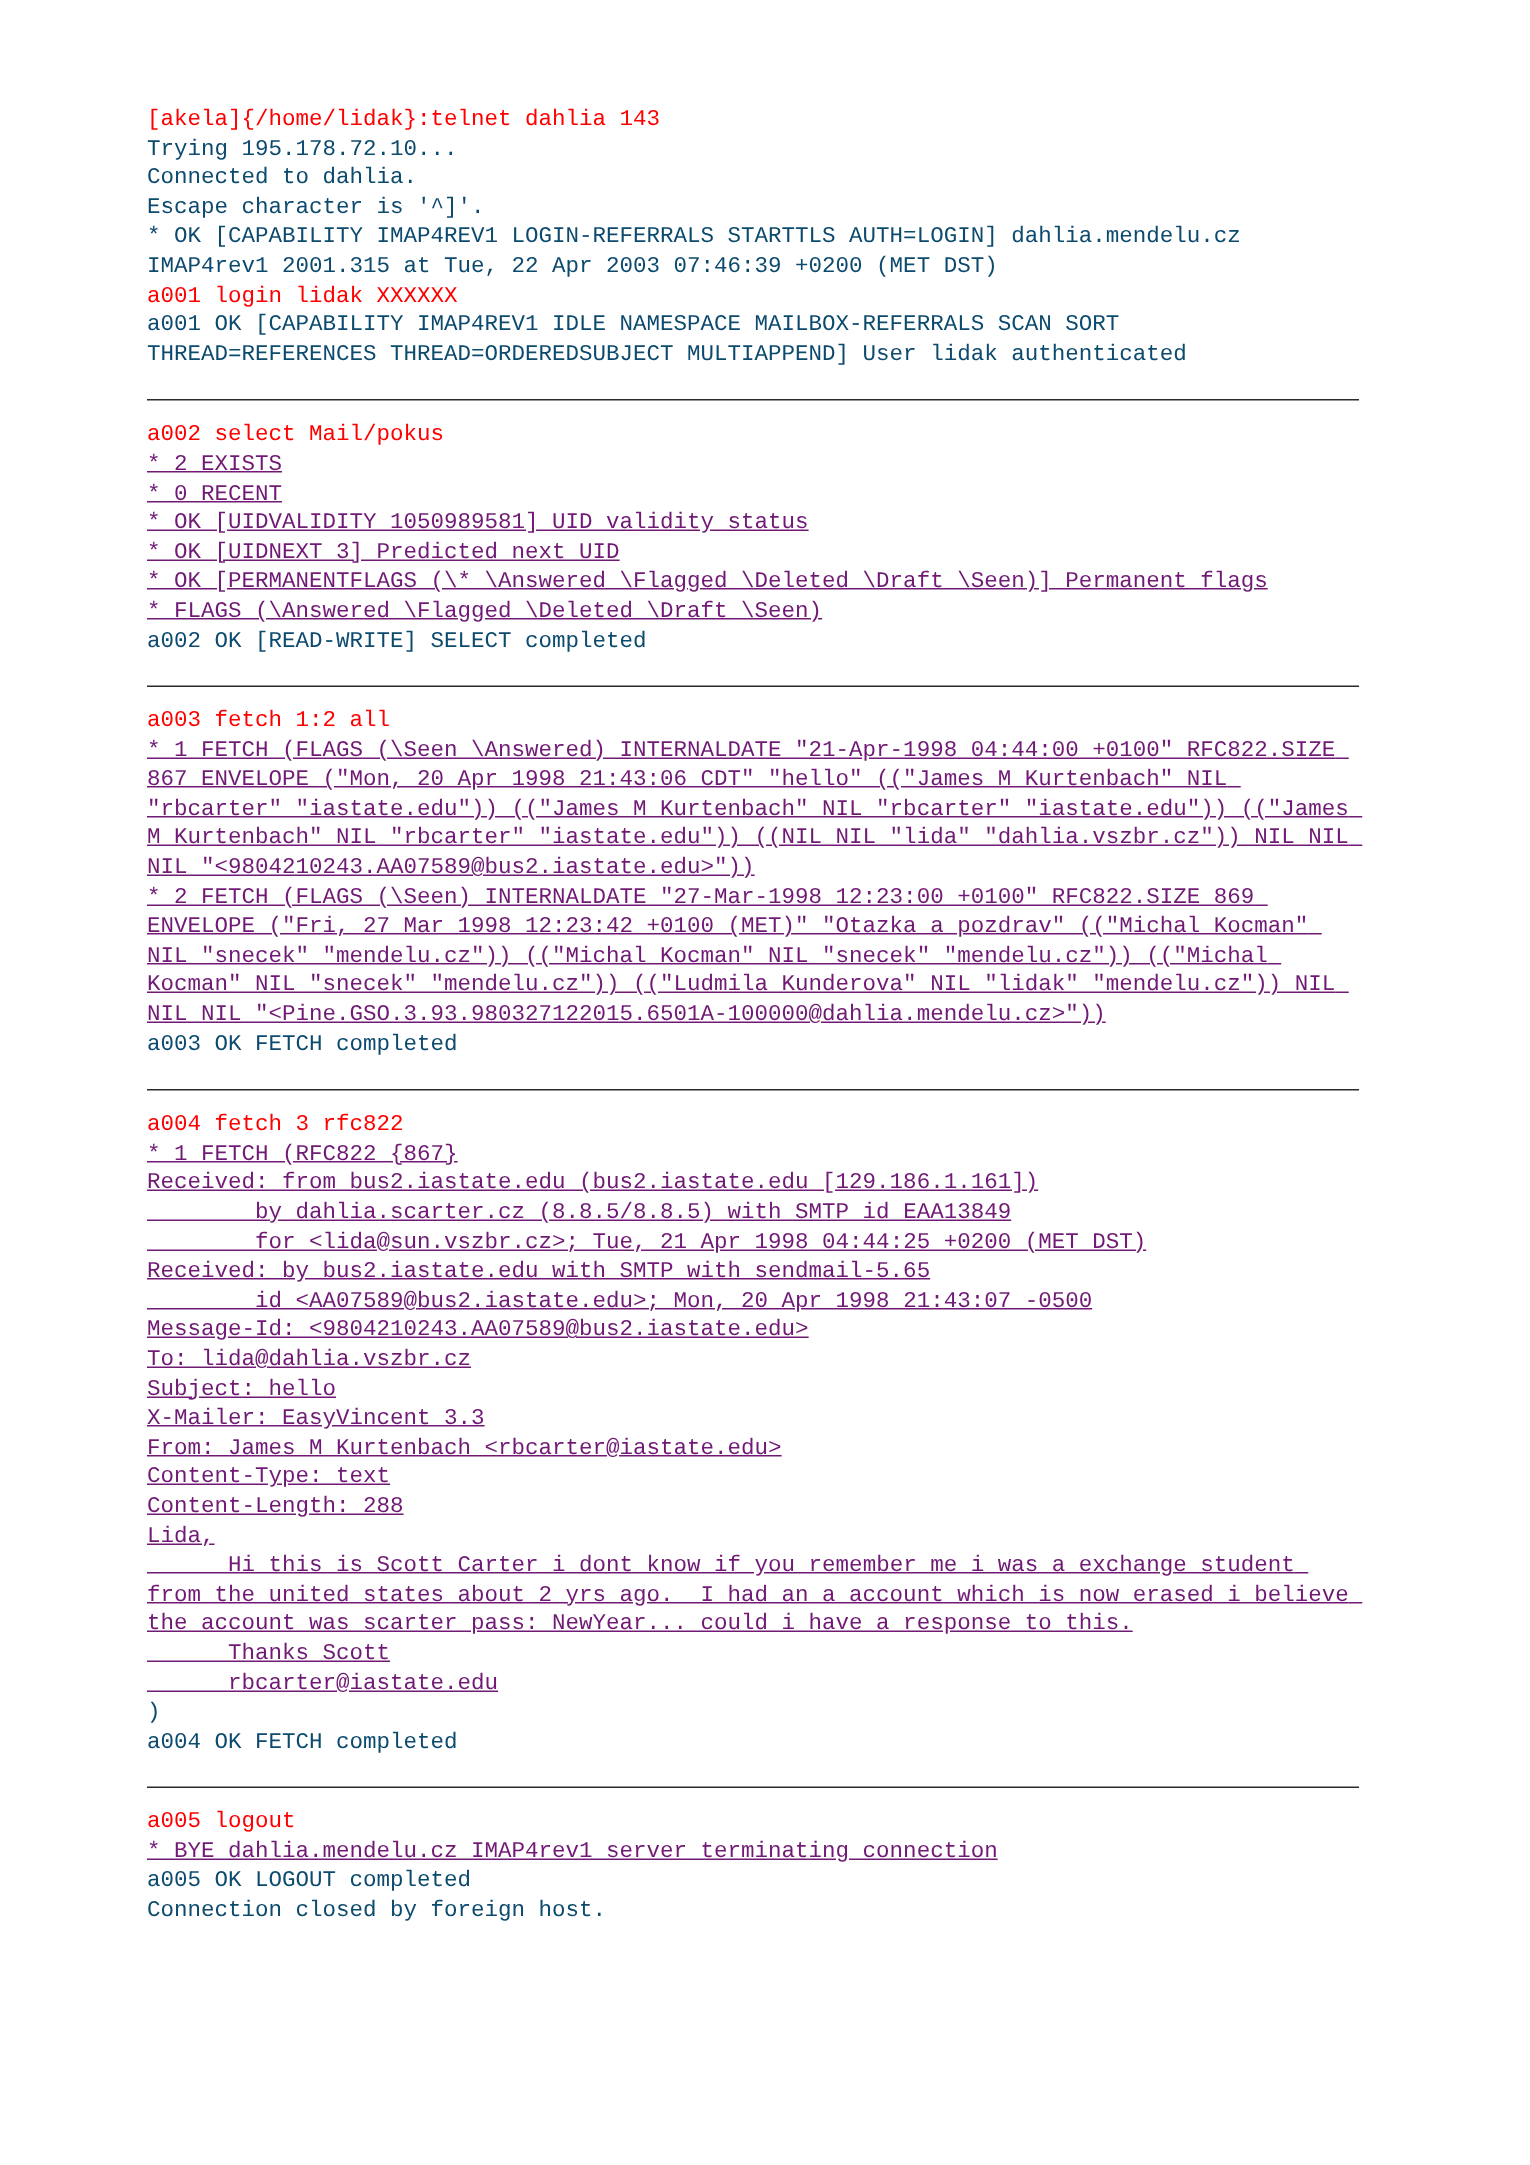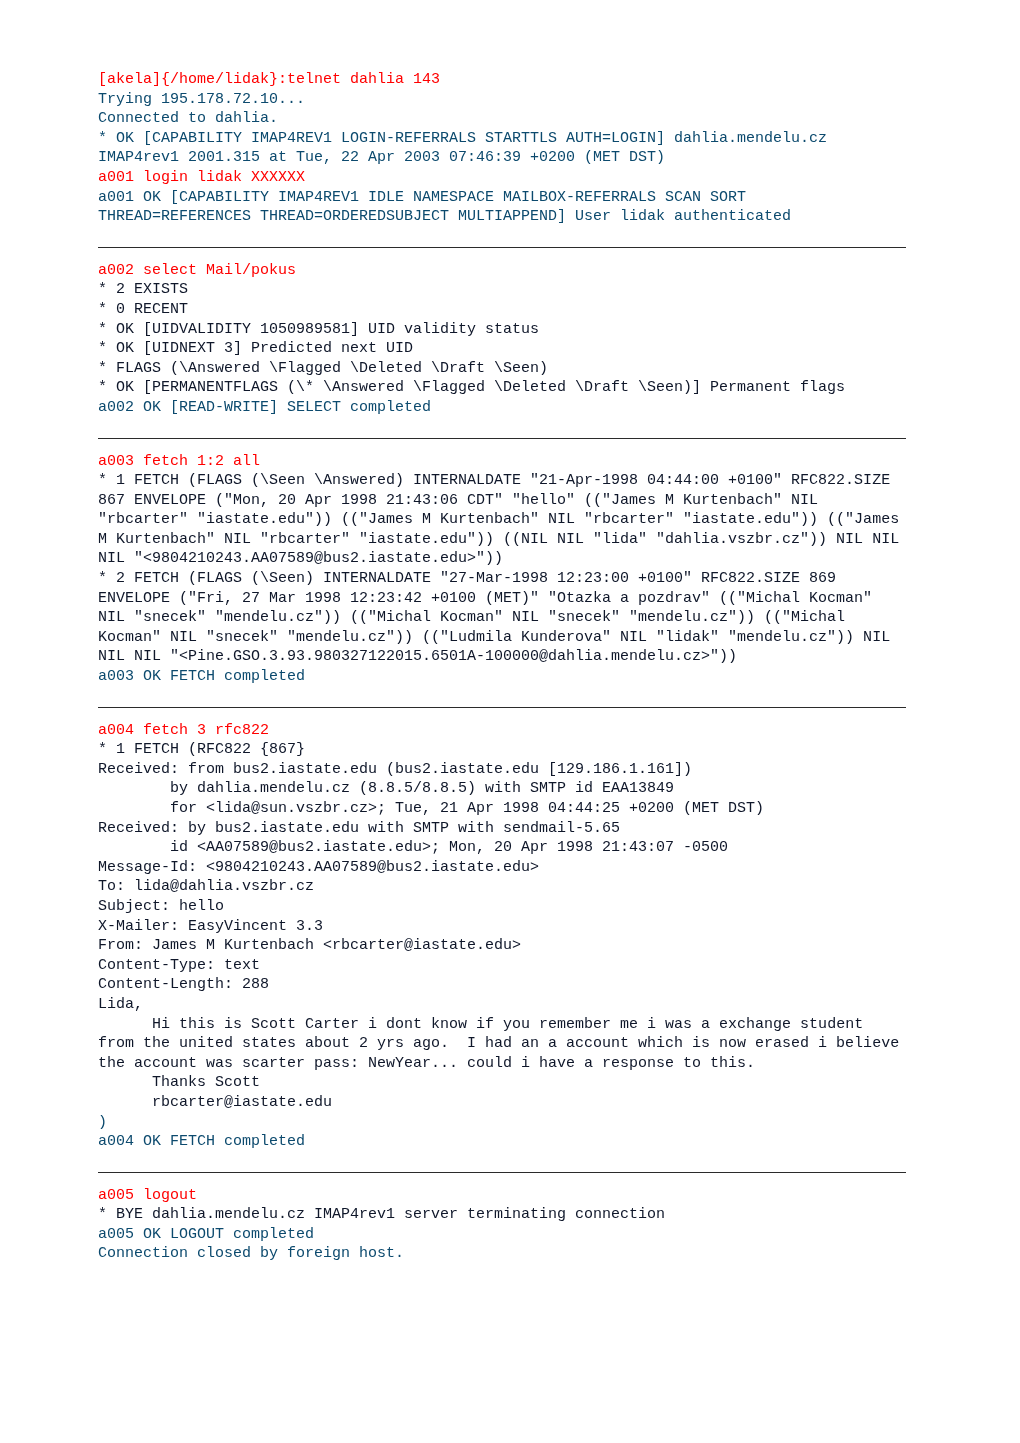--- a/index.html
+++ b/index.html
@@ -34,21 +34,21 @@
     font-size: 15px;
     line-height: 19.6px;
     white-space: pre-wrap;
     word-break: break-word;
     overflow-wrap: anywhere;
     letter-spacing: 0px;
     margin: 0;
   }
   .c-local   { color: #0c4a6e; }
   .c-command { color: #ff0000; }
-  .c-server  { color: #0f172a; }
+  .c-server  { color: #701a75; text-decoration: underline; }
 
   .divider {
     border: 0;
     border-top: 1.6px solid #2b2b2b;
     width: 808px;
     margin: 9px 0 9px 0;
     padding: 0;
   }
   .gap-before { height: 11px; }
   .gap-after  { height: 4px; }
@@ -56,54 +56,55 @@
 </head>
 <body>
 
 <div id="page">
   <div class="transcript" id="transcript">
 
   <div class="block">
         <div class="line c-command">[akela]{/home/lidak}:telnet dahlia 143</div>
         <div class="line c-local">Trying 195.178.72.10...</div>
         <div class="line c-local">Connected to dahlia.</div>
+        <div class="line c-local">Escape character is '^]'.</div>
         <div class="line c-local">* OK [CAPABILITY IMAP4REV1 LOGIN-REFERRALS STARTTLS AUTH=LOGIN] dahlia.mendelu.cz IMAP4rev1 2001.315 at Tue, 22 Apr 2003 07:46:39 +0200 (MET DST)</div>
         <div class="line c-command">a001 login lidak XXXXXX</div>
         <div class="line c-local">a001 OK [CAPABILITY IMAP4REV1 IDLE NAMESPACE MAILBOX-REFERRALS SCAN SORT THREAD=REFERENCES THREAD=ORDEREDSUBJECT MULTIAPPEND] User lidak authenticated</div>
       </div>
       <div class="gap-before"></div>
       <hr class="divider">
       <div class="gap-after"></div>
       <div class="block">
         <div class="line c-command">a002 select Mail/pokus</div>
         <div class="line c-server">* 2 EXISTS</div>
         <div class="line c-server">* 0 RECENT</div>
         <div class="line c-server">* OK [UIDVALIDITY 1050989581] UID validity status</div>
         <div class="line c-server">* OK [UIDNEXT 3] Predicted next UID</div>
+        <div class="line c-server">* OK [PERMANENTFLAGS (\* \Answered \Flagged \Deleted \Draft \Seen)] Permanent flags</div>
         <div class="line c-server">* FLAGS (\Answered \Flagged \Deleted \Draft \Seen)</div>
-        <div class="line c-server">* OK [PERMANENTFLAGS (\* \Answered \Flagged \Deleted \Draft \Seen)] Permanent flags</div>
         <div class="line c-local">a002 OK [READ-WRITE] SELECT completed</div>
       </div>
       <div class="gap-before"></div>
       <hr class="divider">
       <div class="gap-after"></div>
       <div class="block">
         <div class="line c-command">a003 fetch 1:2 all</div>
         <div class="line c-server">* 1 FETCH (FLAGS (\Seen \Answered) INTERNALDATE "21-Apr-1998 04:44:00 +0100" RFC822.SIZE 867 ENVELOPE ("Mon, 20 Apr 1998 21:43:06 CDT" "hello" (("James M Kurtenbach" NIL "rbcarter" "iastate.edu")) (("James M Kurtenbach" NIL "rbcarter" "iastate.edu")) (("James M Kurtenbach" NIL "rbcarter" "iastate.edu")) ((NIL NIL "lida" "dahlia.vszbr.cz")) NIL NIL NIL "&lt;9804210243.AA07589@bus2.iastate.edu&gt;"))</div>
         <div class="line c-server">* 2 FETCH (FLAGS (\Seen) INTERNALDATE "27-Mar-1998 12:23:00 +0100" RFC822.SIZE 869 ENVELOPE ("Fri, 27 Mar 1998 12:23:42 +0100 (MET)" "Otazka a pozdrav" (("Michal Kocman" NIL "snecek" "mendelu.cz")) (("Michal Kocman" NIL "snecek" "mendelu.cz")) (("Michal Kocman" NIL "snecek" "mendelu.cz")) (("Ludmila Kunderova" NIL "lidak" "mendelu.cz")) NIL NIL NIL "&lt;Pine.GSO.3.93.980327122015.6501A-100000@dahlia.mendelu.cz&gt;"))</div>
         <div class="line c-local">a003 OK FETCH completed</div>
       </div>
       <div class="gap-before"></div>
       <hr class="divider">
       <div class="gap-after"></div>
       <div class="block">
         <div class="line c-command">a004 fetch 3 rfc822</div>
         <div class="line c-server">* 1 FETCH (RFC822 {867}</div>
         <div class="line c-server">Received: from bus2.iastate.edu (bus2.iastate.edu [129.186.1.161])</div>
-        <div class="line c-server">        by dahlia.mendelu.cz (8.8.5/8.8.5) with SMTP id EAA13849</div>
+        <div class="line c-server">        by dahlia.scarter.cz (8.8.5/8.8.5) with SMTP id EAA13849</div>
         <div class="line c-server">        for &lt;lida@sun.vszbr.cz&gt;; Tue, 21 Apr 1998 04:44:25 +0200 (MET DST)</div>
         <div class="line c-server">Received: by bus2.iastate.edu with SMTP with sendmail-5.65</div>
         <div class="line c-server">        id &lt;AA07589@bus2.iastate.edu&gt;; Mon, 20 Apr 1998 21:43:07 -0500</div>
         <div class="line c-server">Message-Id: &lt;9804210243.AA07589@bus2.iastate.edu&gt;</div>
         <div class="line c-server">To: lida@dahlia.vszbr.cz</div>
         <div class="line c-server">Subject: hello</div>
         <div class="line c-server">X-Mailer: EasyVincent 3.3</div>
         <div class="line c-server">From: James M Kurtenbach &lt;rbcarter@iastate.edu&gt;</div>
         <div class="line c-server">Content-Type: text</div>
         <div class="line c-server">Content-Length: 288</div>

